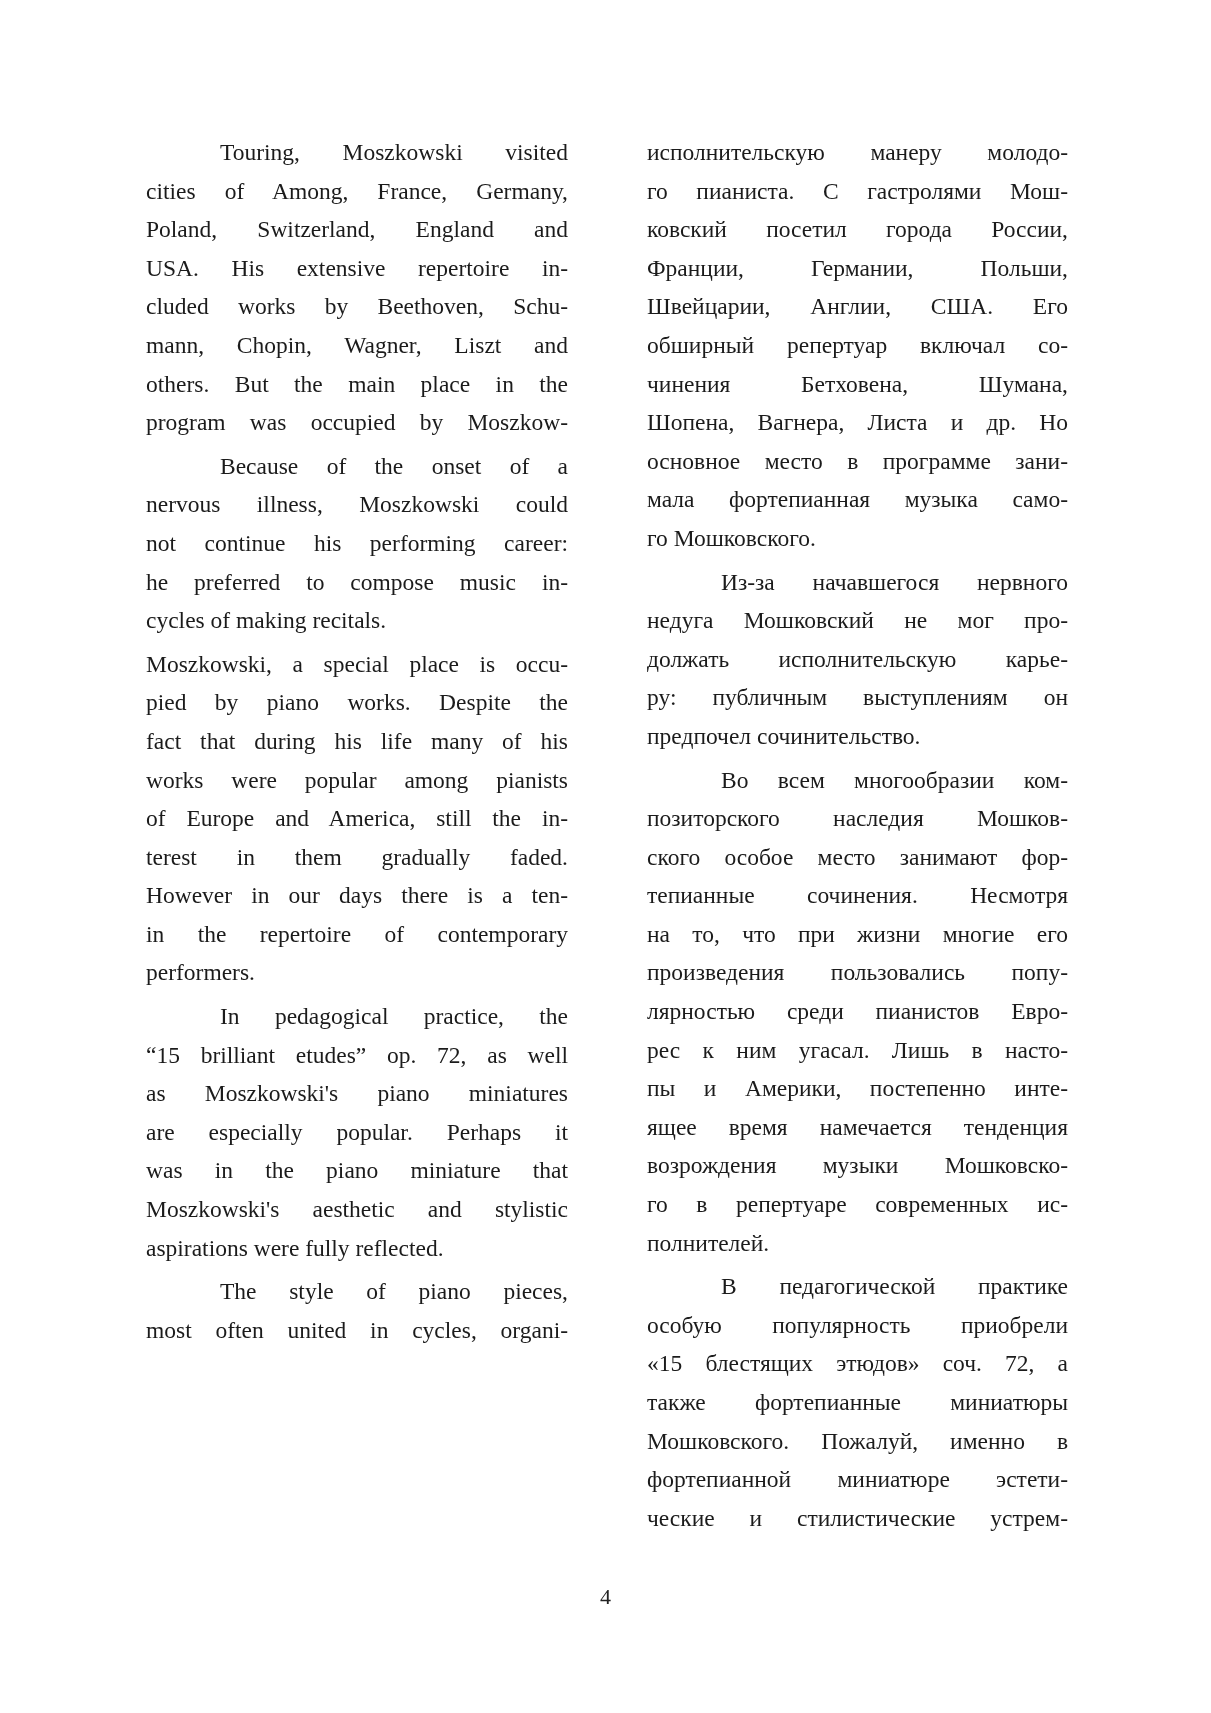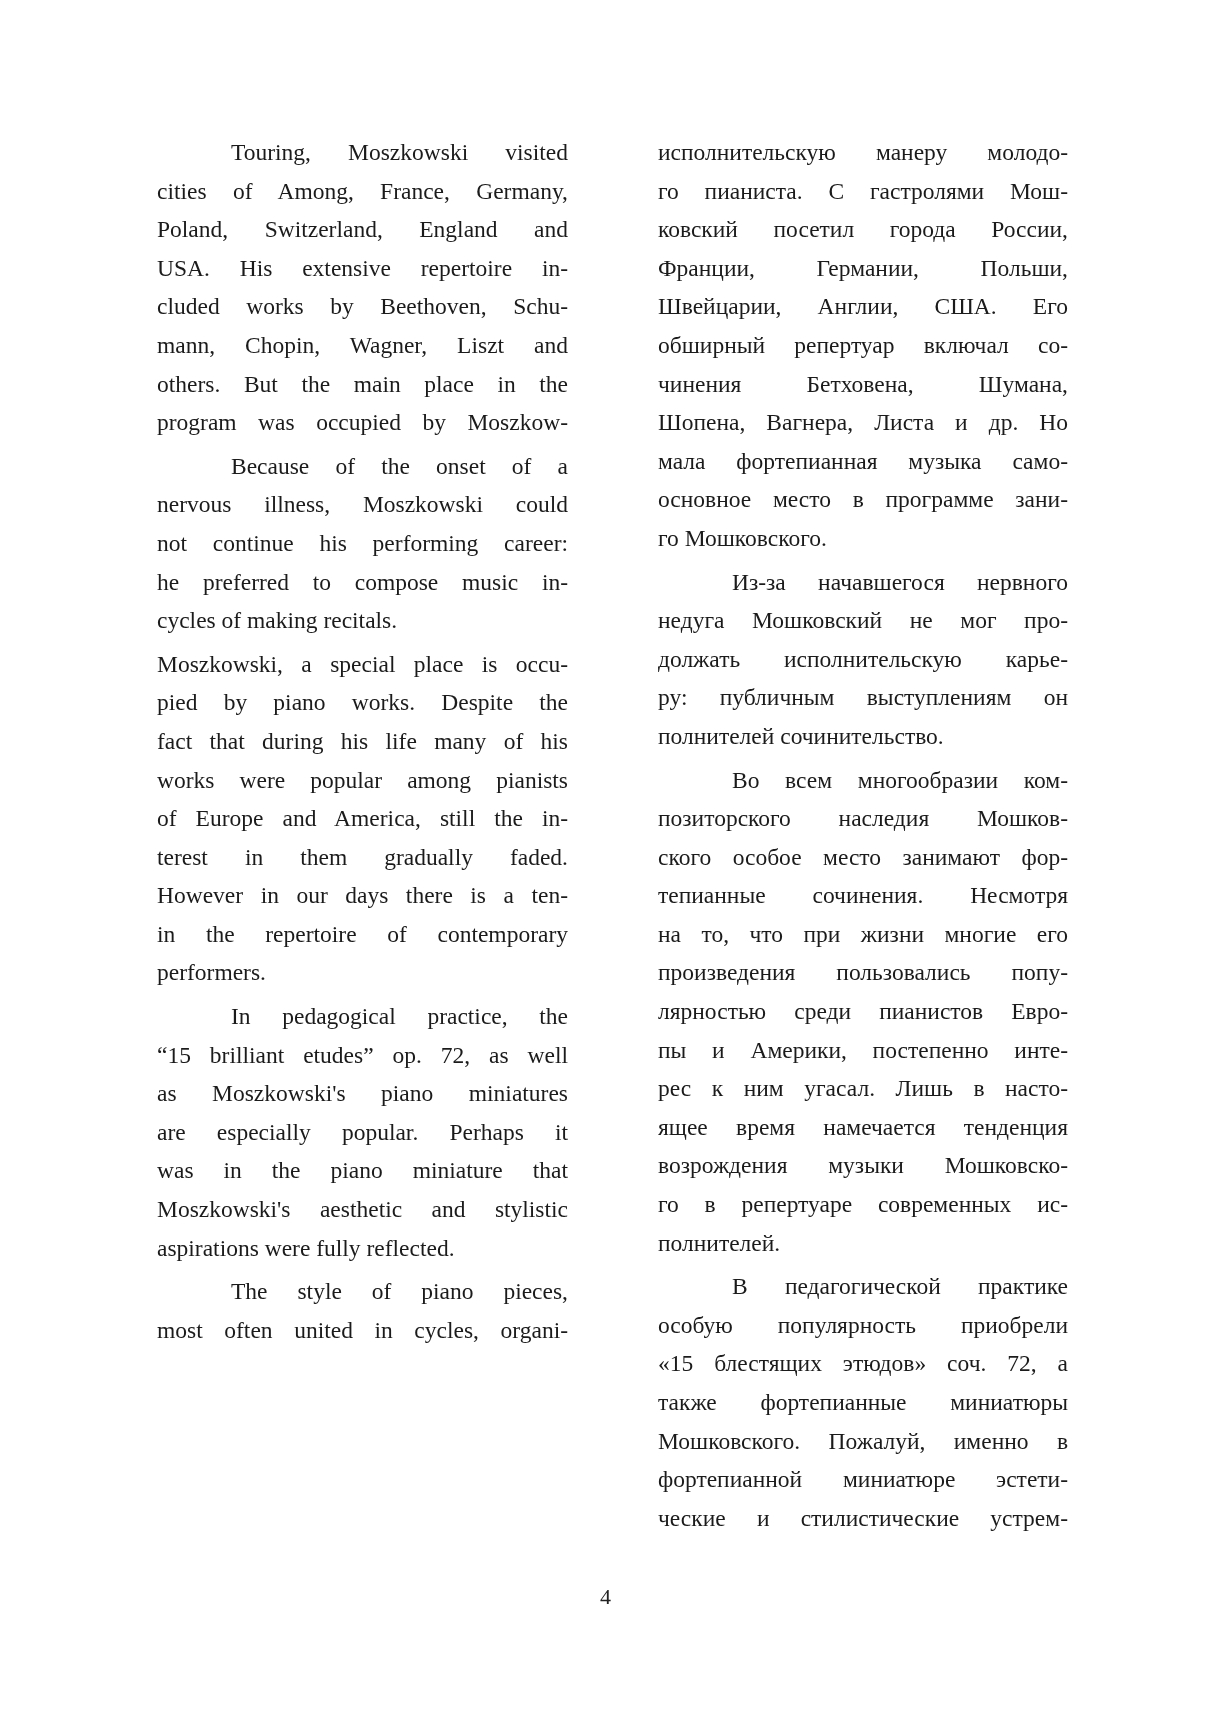--- a/index.html
+++ b/index.html
@@ -8,21 +8,21 @@
       font-family: "Liberation Serif", "DejaVu Serif", serif;
       color: #1b1b1b;
     }
     .column {
       position: absolute; top: 133px;
       font-size: 23.5px;
       line-height: 38.6px;
     }
     #col-en { left: 142px; width: 426px; }
     #col-ru { left: 643px; width: 425px; }
-    .para { margin: 0 0 5px 15px; }
+    .para { margin: 0 0 5px 4px; }
     .line {
       display: block; white-space: nowrap;
       text-align: justify; text-align-last: justify;
       height: 38.6px; overflow: visible;
     }
     .line.last { text-align-last: left; }
     .line.first { padding-left: 74px; }
     #page-number {
       position: absolute; top: 1584px; left: 0; width: 1211px;
       text-align: center; font-size: 22px; color: #222;
@@ -77,41 +77,41 @@
 <div id="col-ru" class="column">
     <div class="para">
       <span class="line">исполнительскую манеру молодо-</span>
       <span class="line">го пианиста. С гастролями Мош-</span>
       <span class="line">ковский посетил города России,</span>
       <span class="line">Франции, Германии, Польши,</span>
       <span class="line">Швейцарии, Англии, США. Его</span>
       <span class="line">обширный репертуар включал со-</span>
       <span class="line">чинения Бетховена, Шумана,</span>
       <span class="line">Шопена, Вагнера, Листа и др. Но</span>
+      <span class="line">основное место в программе зани-</span>
       <span class="line">мала фортепианная музыка само-</span>
-      <span class="line">основное место в программе зани-</span>
       <span class="line last">го Мошковского.</span>
     </div>
     <div class="para">
       <span class="line first">Из-за начавшегося нервного</span>
       <span class="line">недуга Мошковский не мог про-</span>
       <span class="line">должать исполнительскую карье-</span>
       <span class="line">ру: публичным выступлениям он</span>
-      <span class="line last">полнителей сочинительство.</span>
+      <span class="line last">предпочел сочинительство.</span>
     </div>
     <div class="para">
       <span class="line first">Во всем многообразии ком-</span>
       <span class="line">позиторского наследия Мошков-</span>
       <span class="line">ского особое место занимают фор-</span>
       <span class="line">тепианные сочинения. Несмотря</span>
       <span class="line">на то, что при жизни многие его</span>
       <span class="line">произведения пользовались попу-</span>
       <span class="line">лярностью среди пианистов Евро-</span>
+      <span class="line">рес к ним угасал. Лишь в насто-</span>
       <span class="line">пы и Америки, постепенно инте-</span>
-      <span class="line">рес к ним угасал. Лишь в насто-</span>
       <span class="line">ящее время намечается тенденция</span>
       <span class="line">возрождения музыки Мошковско-</span>
       <span class="line">го в репертуаре современных ис-</span>
       <span class="line last">полнителей.</span>
     </div>
     <div class="para">
       <span class="line first">В педагогической практике</span>
       <span class="line">особую популярность приобрели</span>
       <span class="line">«15 блестящих этюдов» соч. 72, а</span>
       <span class="line">также фортепианные миниатюры</span>

